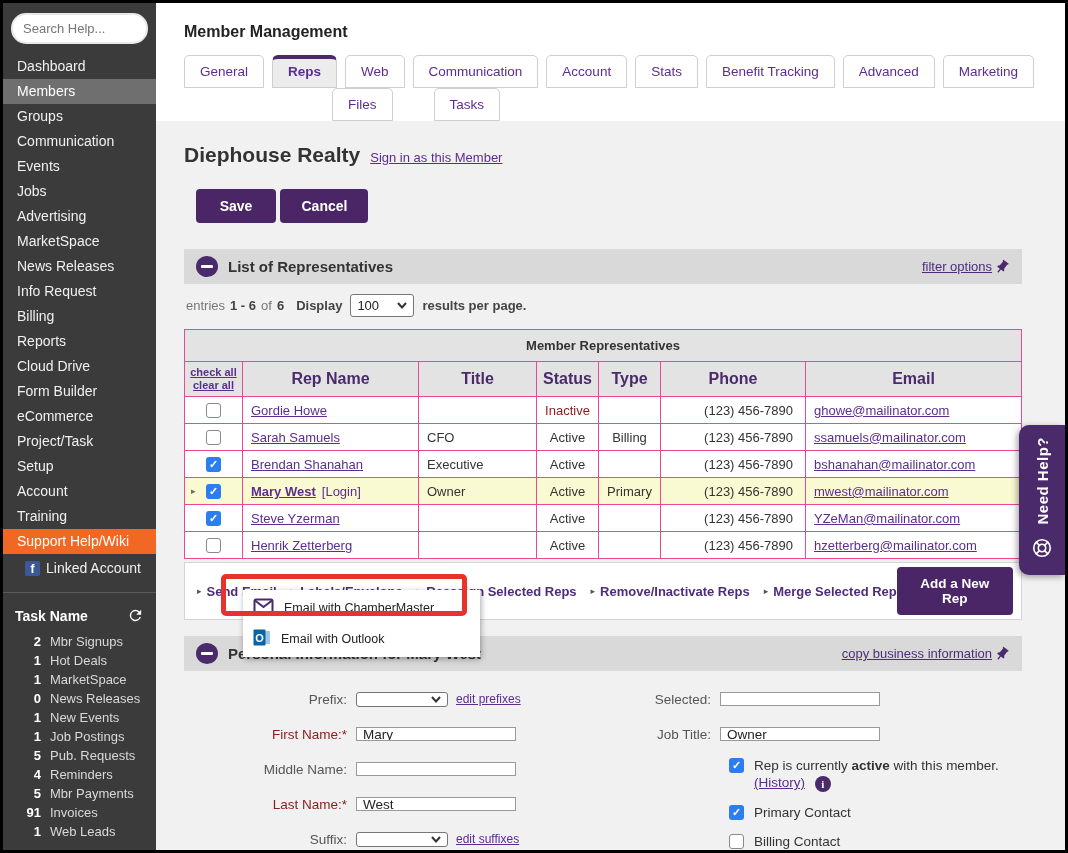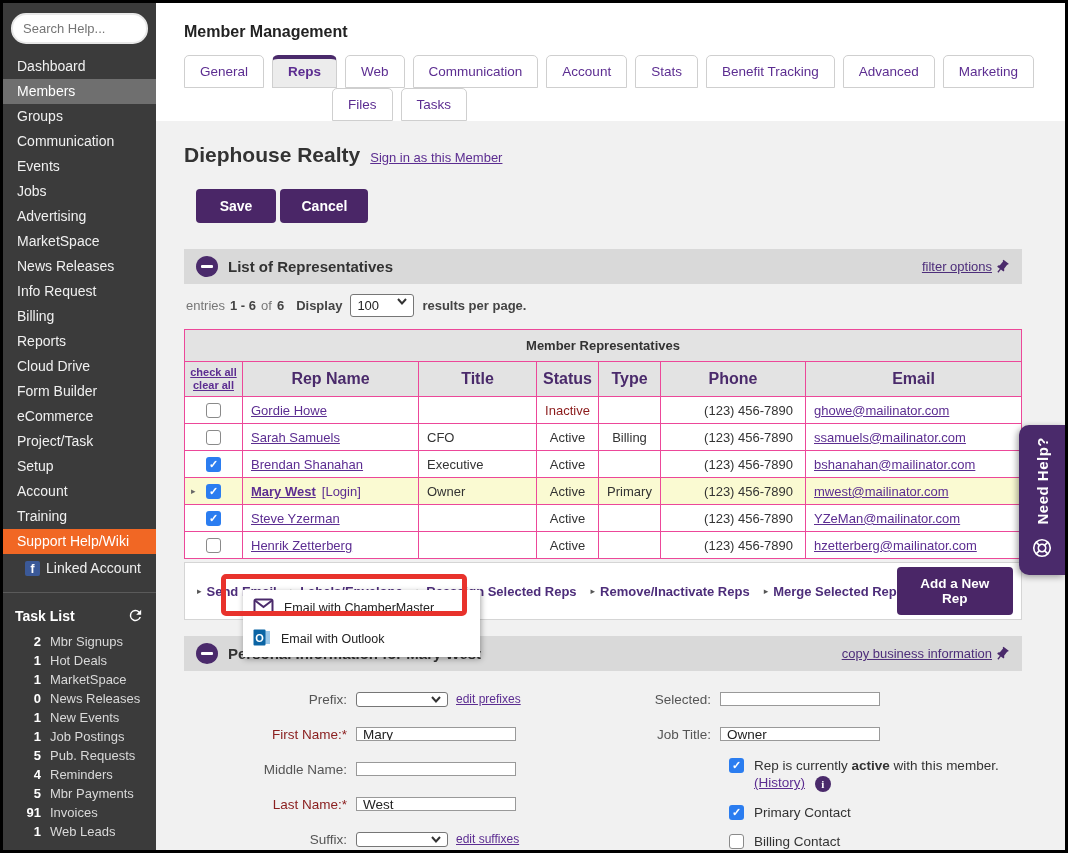--- a/index.html
+++ b/index.html
@@ -25,21 +25,21 @@
   .task-count { width:26px; text-align:right; font-weight:bold; margin-right:9px; color:#fff; }
   .task-label { color:#d9d9d9; }
 
   
   .main { flex:1; position:relative; background:#fff; }
   .main-top { padding:16px 0 0 28px; background:#fff; }
   .page-title { font-size:16px; font-weight:bold; color:#222; margin:4px 0 14px 0; }
   .tab-row { display:flex; }
   .tab { border:1px solid #cfcfcf; border-radius:5px 5px 0 0; background:#fff; color:#5c2d91; padding:8px 15px 8px 15px; margin-right:8px; font-size:13.5px; cursor:pointer; white-space:nowrap; }
   .tab.active { background:#ececec; border-top:4px solid #4a2a6b; padding-top:5px; font-weight:bold; border-radius:6px 6px 0 0; }
-  .tab-row2 { margin-left:148px; margin-top:0px; }
+  .tab-row2 { margin-left:148px; margin-top:0px;gap:33px; }
 
   .panel { background:#f1f1f1; padding:4px 0 0 28px; min-height:727px; }
   .member-head { margin:18px 0 6px 0; display:flex; align-items:baseline; }
   .member-name { font-size:21px; font-weight:bold; color:#333; }
   .signin-link { margin-left:10px; font-size:13px; color:#5c2d91; text-decoration:underline; cursor:pointer; }
   .btn-bar { margin:22px 0 0 12px; }
   .btn { background:#4a2667; color:#fff; border:none; border-radius:4px; padding:9px 0; font-size:14px; font-weight:bold; cursor:pointer; font-family:"Liberation Sans",sans-serif; }
   .btn.save { width:80px; }
   .btn.cancel { width:88px; }
 
@@ -48,21 +48,21 @@
   .minus-icon { width:22px; height:21px; background:#4a2a6b; border-radius:50%; position:relative; margin-right:10px; flex-shrink:0; cursor:pointer; }
   .minus-icon::after { content:""; position:absolute; left:5px; top:9px; width:12px; height:3px; background:#fff; border-radius:1px; }
   .section-title { font-weight:bold; font-size:15px; color:#333; flex:1; }
   .hd-link { color:#4d2d7a; text-decoration:underline; font-size:13px; margin-right:2px; cursor:pointer; }
   .pin-icon { display:inline-flex; transform:rotate(38deg); cursor:pointer; }
 
   .entries-row { display:flex; align-items:center; padding:10px 2px 10px 2px; font-size:13px; color:#777; }
   .entries-row b { color:#444; }
   .e-gap { margin-left:5px; }
   .display-lbl { margin-left:12px; font-weight:bold; color:#444; }
-  .select-box { background:#fff; border:1px solid #767676; border-radius:3px; display:inline-flex; align-items:flex-start; justify-content:space-between; padding:3px 6px; margin:0 8px; width:64px; font-size:13px; color:#222; cursor:pointer; }
+  .select-box { background:#fff; border:1px solid #767676; border-radius:3px; display:inline-flex; align-items:center; justify-content:space-between; padding:3px 6px; margin:0 8px; width:64px; font-size:13px; color:#222; cursor:pointer; }
   .per-page-suffix { font-weight:bold; color:#444; }
 
   table.reps { border-collapse:collapse; width:100%; background:#fff; font-size:13px; margin-top:2px; }
   table.reps td, table.reps th { border:1px solid #ec4899; }
   .tbl-caption { text-align:center; font-weight:bold; color:#333; background:#e3e3e3; padding:8px 0; font-size:13px; }
   th.colhead { background:#e3e3e3; color:#4a2a6b; font-weight:bold; padding:6px 4px; font-size:16px; }
   .checkall-cell { background:#e3e3e3; text-align:center; font-size:11px; padding:4px 2px; }
   .checkall-cell a { color:#5c2d91; text-decoration:underline; cursor:pointer; display:block; line-height:13px; }
   td.cell { padding:5px 8px; height:27px; color:#333; }
   td.c-check { text-align:center; position:relative; }
@@ -141,21 +141,21 @@
     <div class="nav-item">Account</div>
     <div class="nav-item">Training</div>
     <div class="nav-item support">Support Help/Wiki</div>
     <div class="linked-row">
       <span class="fb-icon">f</span>
       <span>Linked Account</span>
     </div>
     <div class="side-divider"></div>
     <div class="tasklist">
       <div class="task-head">
-        <span class="task-title">Task List</span>
+        <span class="task-title">Task Name</span>
         <span class="refresh-icon">
           <svg viewBox="0 0 24 24" width="17" height="17">
               <path fill="#fff" d="M17.65 6.35A8 8 0 1 0 19.73 14h-2.08A6 6 0 1 1 12 6c1.66 0 3.14.69 4.22 1.78L13 11h7V4l-2.35 2.35z"></path>
             </svg>
         </span>
       </div>
       <div class="task-row">
           <span class="task-count">2</span>
           <span class="task-label">Mbr Signups</span>
         </div>

